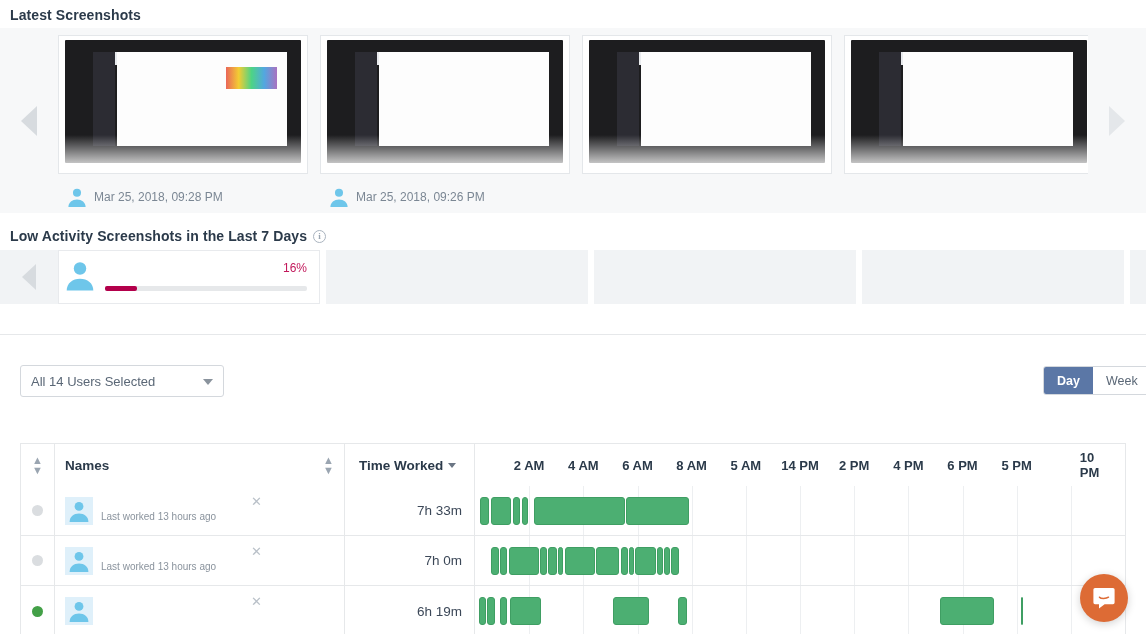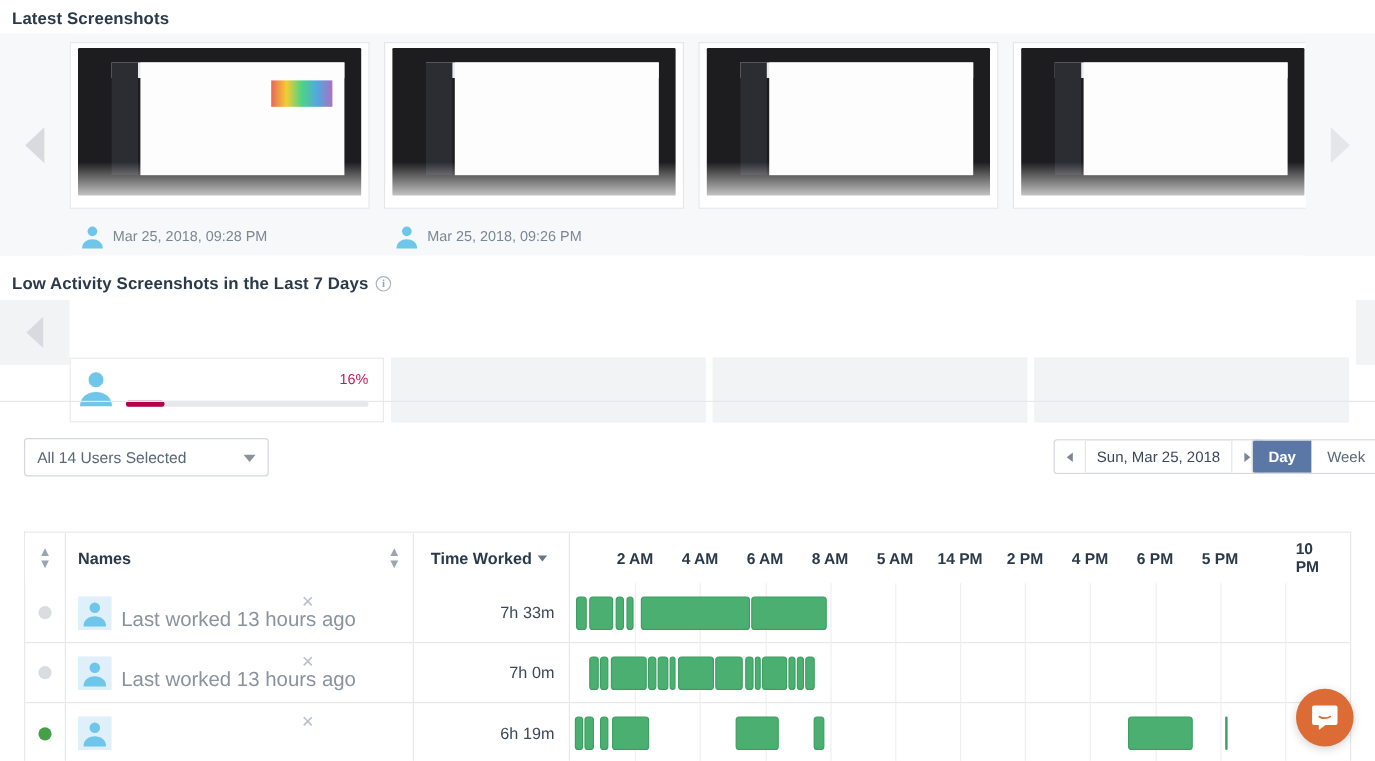--- a/index.html
+++ b/index.html
@@ -210,21 +210,21 @@
 
   .avatar-box {
     width:28px;height:28px;flex:0 0 28px;background:#dff0fa;
     display:flex;align-items:center;justify-content:center;margin-right:8px;
   }
   .name-wrap { display:flex; flex-direction:column; justify-content:center; }
   .redacted {
     height:9px; background:#f0f1f3; border-radius:1px; width:92px; margin-bottom:3px;
     opacity:.0;
   }
-  .lastworked { font-size:17px; color:#8a939d; white-space:nowrap; }
+  .lastworked { font-size:10px; color:#8a939d; white-space:nowrap; }
   .close-x {
     position:absolute; left:196px; top:9px;
     font-size:13px; color:#b9c0c8; line-height:1;
   }
   .time-val { font-size:13.5px; color:#3c4858; }
 
   .bar {
     position:absolute; height:28px; top:11px;
     background:#4caf72; border:1px solid #3f9e63; border-radius:3px;
   }
@@ -313,21 +313,21 @@
 
 <div id="lowact-title">
   <span class="sec-title">Low Activity Screenshots in the Last 7 Days</span>
   <span class="info-icon">i</span>
 </div>
 
 <div id="lowact">
   <div class="la-arrow">
     <div class="tri-l"></div>
   </div>
-  <div id="la-track" style="display:flex;margin-top:48px;">
+  <div id="la-track" style="display:flex;">
       <div class="la-card">
         <span class="la-avatar"><svg width="34" height="40" viewBox="0 0 24 24">
             <circle cx="12" cy="7.4" r="4.4" fill="#6ec6ea"></circle>
             <path d="M2.6 23c0-5.3 4.2-8.4 9.4-8.4S21.4 17.7 21.4 23z" fill="#6ec6ea"></path>
           </svg></span>
         <span class="la-pct">16%</span>
         <span class="la-bar-bg">
           <span class="la-bar-fill" style="width:16%"></span>
         </span>
       </div>
@@ -345,29 +345,20 @@
 </div>
 
 <div id="divider"></div>
 
 <div id="filterbar">
   <div id="user-select">
     <span>All 14 Users Selected</span>
     <span class="caret"></span>
   </div>
 
-  <div id="date-nav">
-    <div class="nav-btn left">
-      <span class="tri-prev"></span>
-    </div>
-    <div id="date-label">Sun, Mar 25, 2018</div>
-    <div class="nav-btn right">
-      <span class="tri-next"></span>
-    </div>
-  </div>
 
   <div id="view-toggle">
     <div class="active">Day</div>
     <div>Week</div>
   </div>
 </div>
 
 <div id="table">
   <div id="thead">
     <div class="trow">

